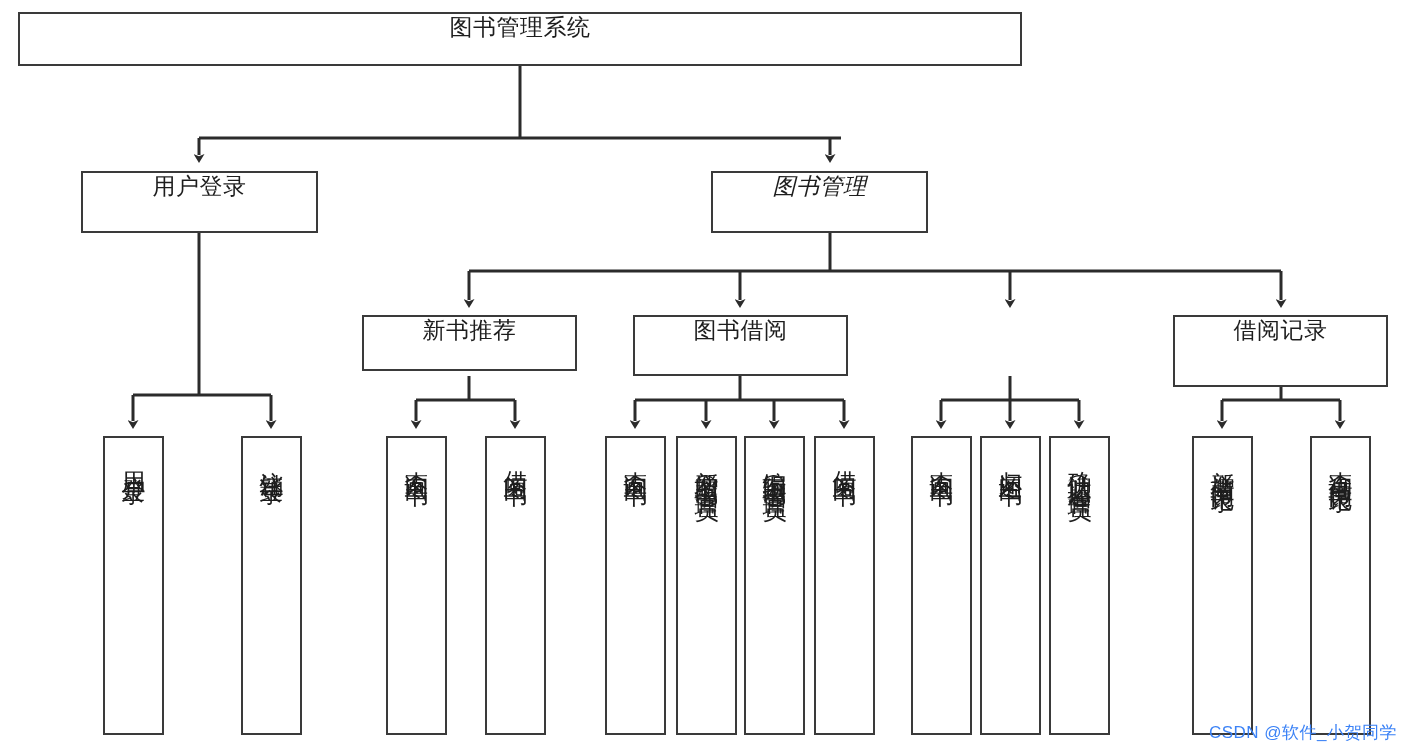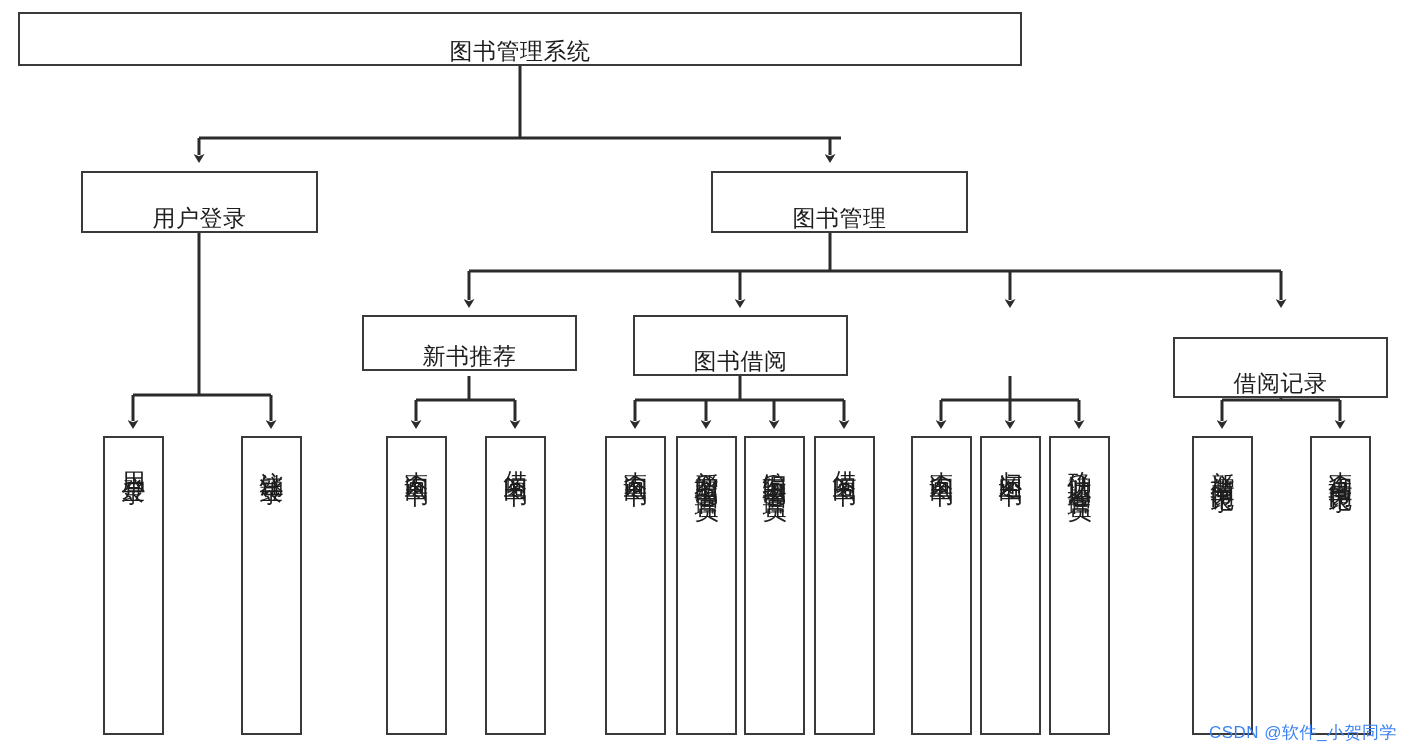--- a/index.html
+++ b/index.html
@@ -26,21 +26,21 @@
     width: 1405px;
     height: 747px;
     pointer-events: none;
   }
   .node {
     position: absolute;
     box-sizing: border-box;
     background: #ffffff;
     border: 2.5px solid #3a3a3a;
     display: flex;
-    align-items: flex-end;
+    align-items: flex-start;
     justify-content: center;
     color: #1d1d1d;
   }
   .node .label {
     font-size: 23px;
     line-height: 1.15;
     letter-spacing: 0.5px;
     white-space: nowrap;
     text-align: center;
   }
@@ -123,31 +123,31 @@
     </g>
   </svg>
 
   <div class="node" style="left:18px; top:12px; width:1004px; height:54px;">
     <span class="label">图书管理系统</span>
   </div>
 
   <div class="node" style="left:81px; top:171px; width:237px; height:62px;">
     <span class="label">用户登录</span>
   </div>
-  <div class="node" style="left:711px; top:171px; width:257px; height:62px;">
+  <div class="node" style="left:711px; top:171px; width:217px; height:62px;font-style:italic;">
     <span class="label">图书管理</span>
   </div>
 
   <div class="node" style="left:362px; top:315px; width:215px; height:56px;">
     <span class="label">新书推荐</span>
   </div>
   <div class="node" style="left:633px; top:315px; width:215px; height:61px;">
     <span class="label">图书借阅</span>
   </div>
-  <div class="node" style="left:1173px; top:315px; width:215px; height:61px;margin-top:22px;">
+  <div class="node" style="left:1173px; top:315px; width:215px; height:72px;">
     <span class="label">借阅记录</span>
   </div>
 
   <div class="node vertical" style="left:103px; top:436px; width:61px; height:299px;">
     <span class="label">用户登录</span>
   </div>
   <div class="node vertical" style="left:241px; top:436px; width:61px; height:299px;">
     <span class="label">注销登录</span>
   </div>
 

